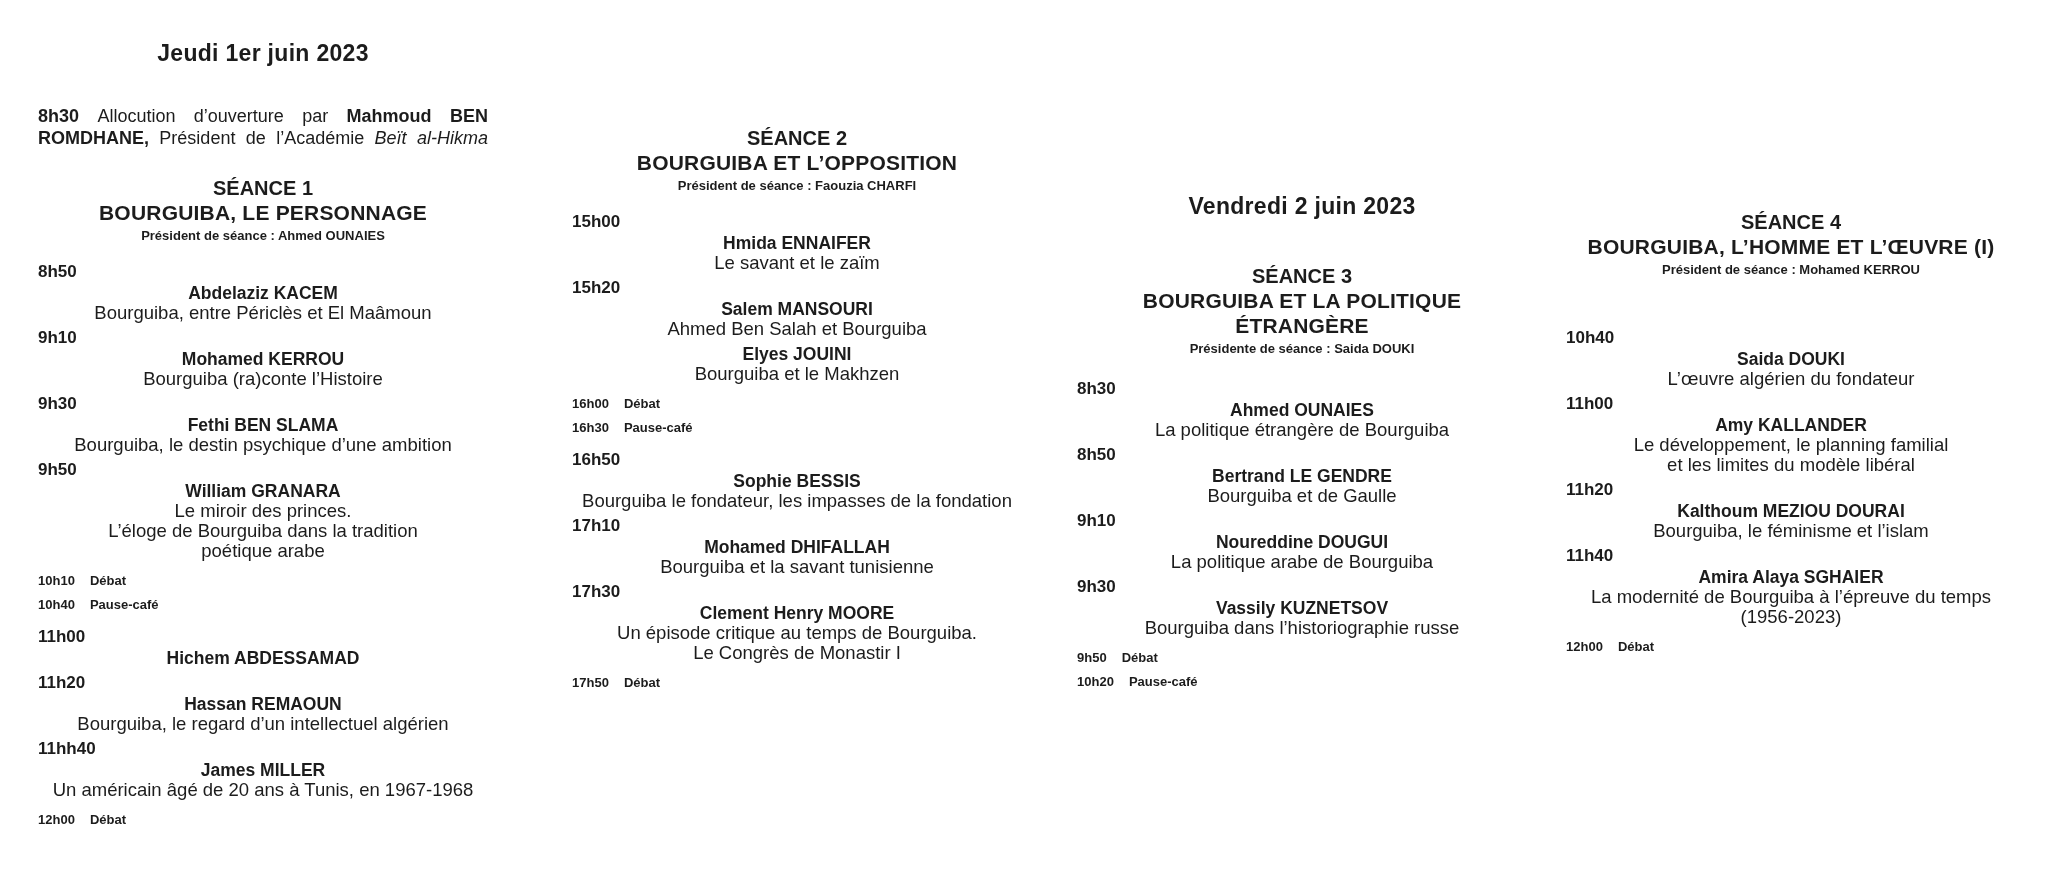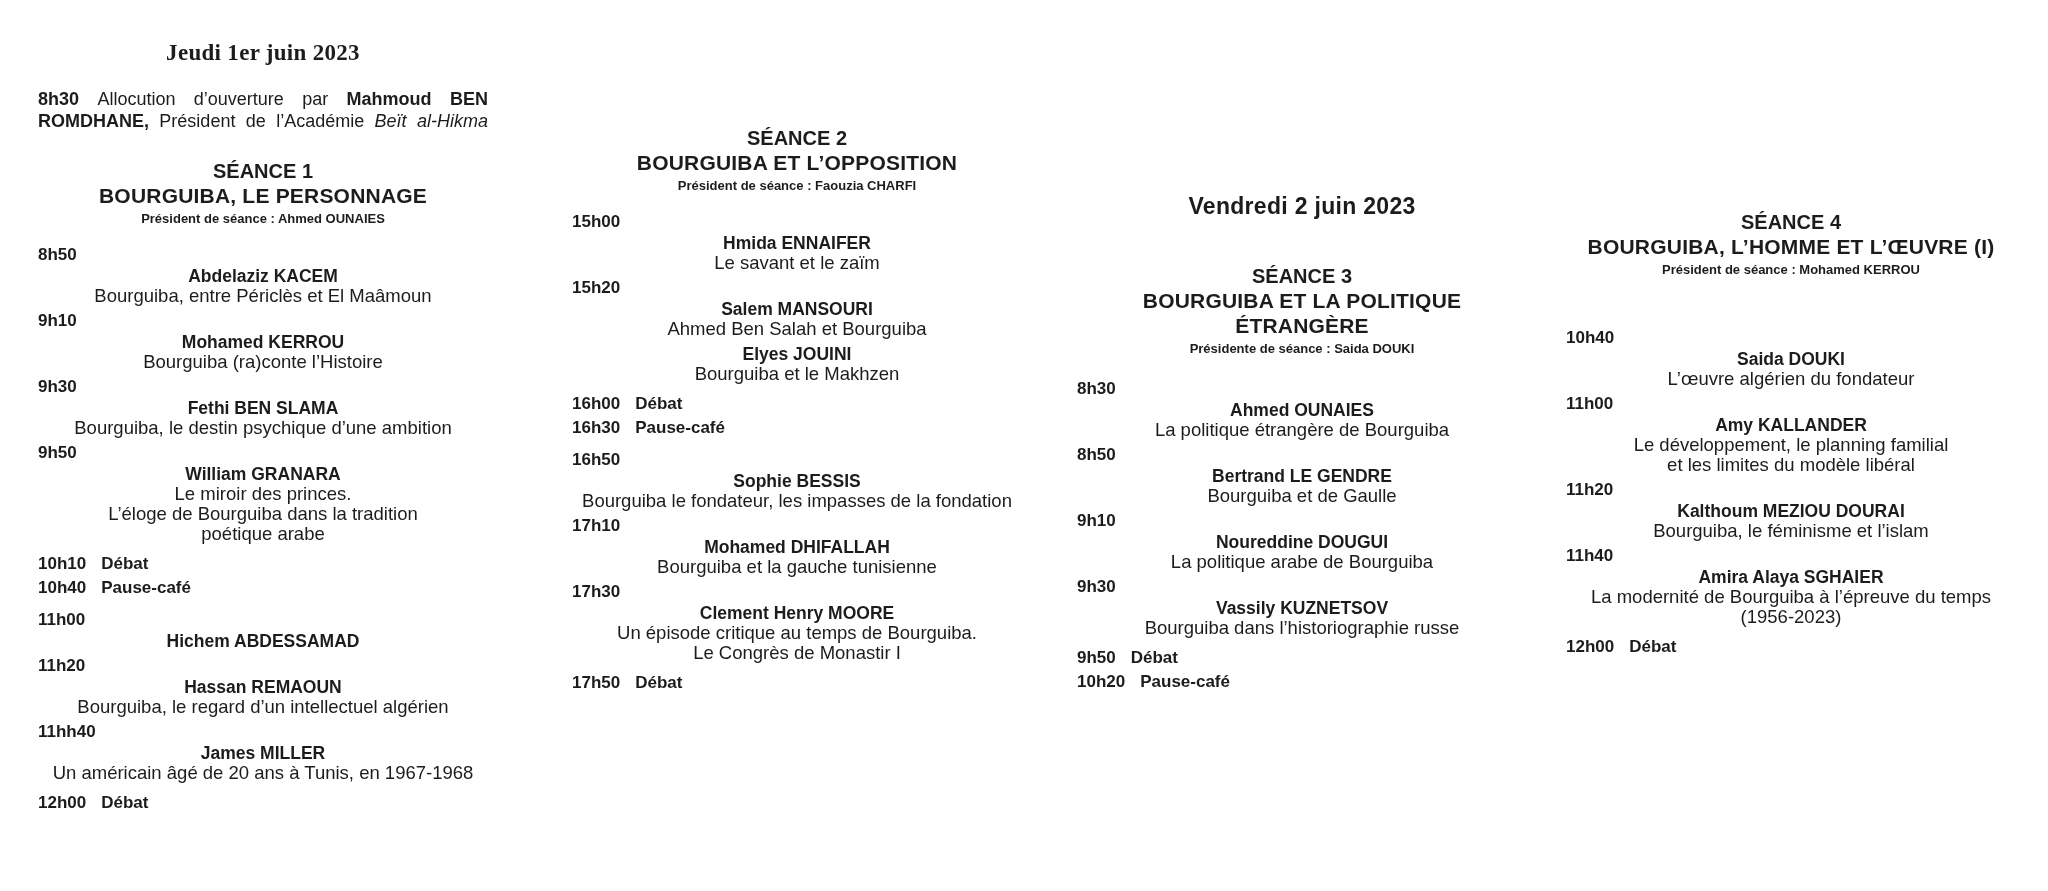--- a/index.html
+++ b/index.html
@@ -14,21 +14,21 @@
   .col { position:absolute; }
   #col1 { left:38px;   top:40px;  width:450px; }
   #col2 { left:572px;  top:126px; width:450px; }
   #col3 { left:1077px; top:193px; width:450px; }
   #col4 { left:1566px; top:210px; width:450px; }
 
   .date {
     font-size:23px; font-weight:bold; text-align:center;
     letter-spacing:0.3px; margin:0;
   }
-  #col1 .date { margin-bottom:22px;font-family:Liberation Serif, serif; }
+  #col1 .date { margin-bottom:38px; }
   #col3 .date { margin-bottom:44px; }
 
   .opening { font-size:18px; line-height:22px; margin-bottom:27px; }
   .open-line { display:flex; justify-content:space-between; }
   .b { font-weight:bold; }
   .i { font-style:italic; }
 
   .session-head { text-align:center; margin-bottom:16px; }
   #col3 .session-head { margin-bottom:20px; }
   #col4 .session-head { margin-bottom:48px; }
@@ -42,21 +42,21 @@
     margin-bottom:1px; text-align:left;
   }
   .speaker { font-size:17.5px; font-weight:bold; text-align:center; line-height:20px; }
   .talk {
     font-size:18.5px; text-align:center; line-height:20px;
     white-space:pre-line;
   }
 
   .break-item {
     display:flex; gap:15px;
-    font-size:17px; font-weight:bold; line-height:24px;
+    font-size:13px; font-weight:bold; line-height:24px;
   }
   .sp-top { margin-top:8px; }
   .sp-bottom { margin-bottom:10px; }
 </style>
 </head>
 <body>
 
 <section class="col" id="col1">
   <h2 class="date">Jeudi 1er juin 2023</h2>
 
@@ -165,21 +165,21 @@
     <span>Pause-café</span>
   </div>
   <div class="item">
     <div class="time">16h50</div>
     <div class="speaker">Sophie BESSIS</div>
     <div class="talk">Bourguiba le fondateur, les impasses de la fondation</div>
   </div>
   <div class="item">
     <div class="time">17h10</div>
     <div class="speaker">Mohamed DHIFALLAH</div>
-    <div class="talk">Bourguiba et la gauche tunisienne</div>
+    <div class="talk">Bourguiba et la savant tunisienne</div>
   </div>
   <div class="item">
     <div class="time">17h30</div>
     <div class="speaker">Clement Henry MOORE</div>
     <div class="talk">Un épisode critique au temps de Bourguiba.
 Le Congrès de Monastir I</div>
   </div>
   <div class="break-item sp-top">
     <span class="time">17h50</span>
     <span>Débat</span>

